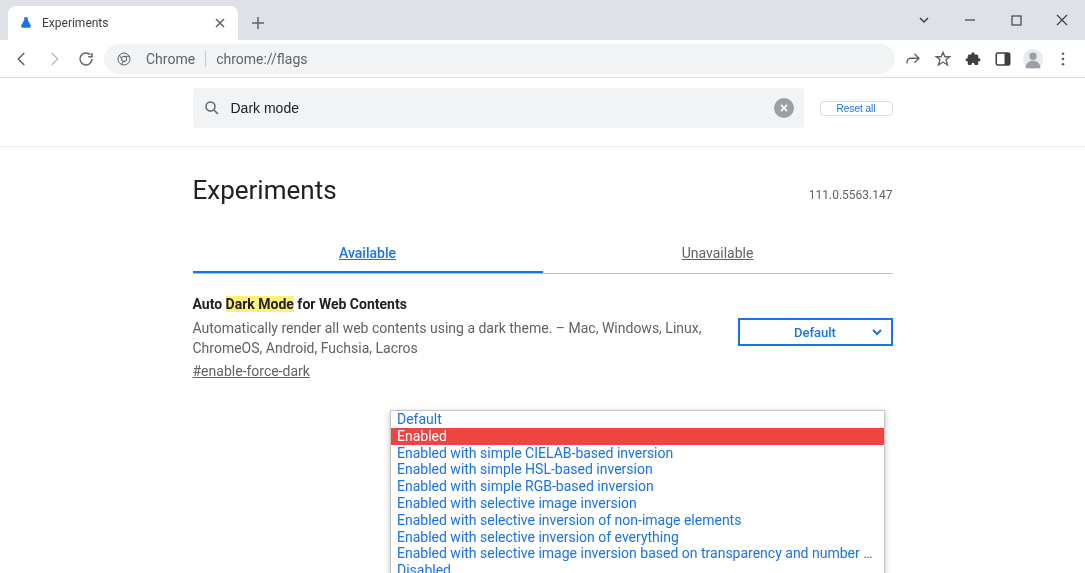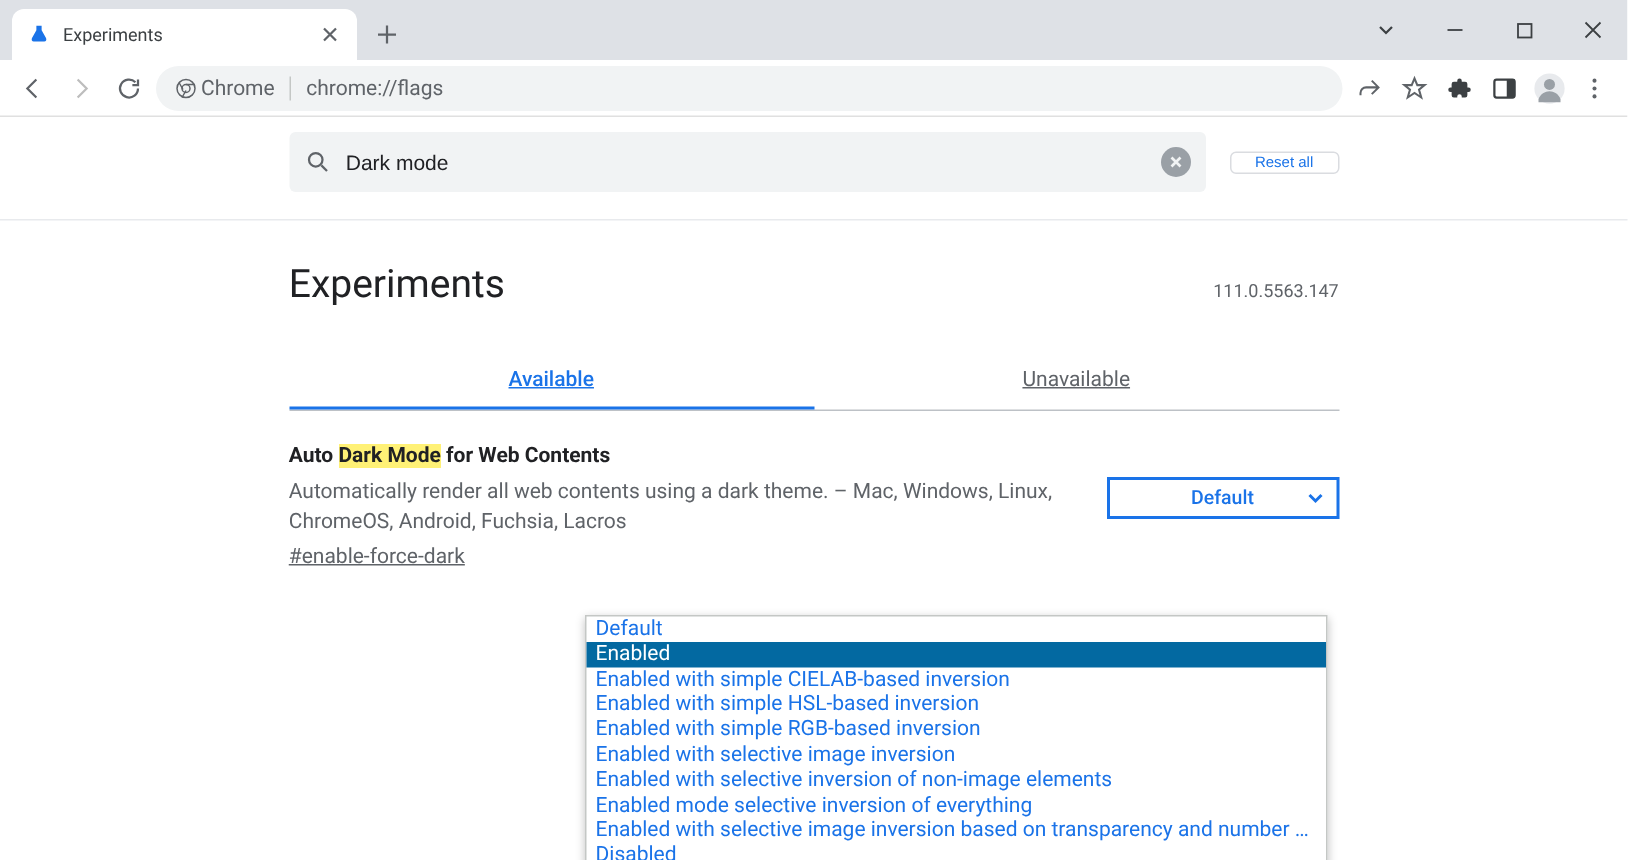--- a/index.html
+++ b/index.html
@@ -93,21 +93,21 @@
     height:30px;
     background:#f1f3f4;
     border-radius:15px;
     display:flex;
     align-items:center;
     padding:0 12px;
     gap:10px;
     color:#5f6368;
   }
   .omnibox .chrome-chip {
-    display:flex;align-items:flex-start;gap:2px;
+    display:flex;align-items:flex-start;gap:14px;
     color:#5f6368;
     font-size:14px;
   }
   .omnibox .divider {
     width:1px;height:16px;background:#c4c7c5;
   }
   .omnibox .url {
     color:#5f6368;font-size:14px;
   }
   .right-icons {
@@ -246,21 +246,21 @@
   }
   .dropdown .opt {
     padding:0px 6px;
     font-size:14px;
     color:#1a73e8;
     line-height:1.2;
     white-space:nowrap;
     overflow:hidden;text-overflow:ellipsis;
   }
   .dropdown .opt.sel {
-    background:#0369a1;color:#fff;
+    background:#ef4444;color:#fff;
   }
   
   .page::-webkit-scrollbar { width:16px;background:#f1f1f1;}
   .page::-webkit-scrollbar-thumb{background:#c1c1c1;}
   svg { display:block; }
 </style>
 </head>
 <body>
 
 <div class="titlebar">
@@ -429,17 +429,17 @@
   </div>
 
   <div class="dropdown" id="dropdown">
       <div class="opt">Default</div>
       <div class="opt sel">Enabled</div>
       <div class="opt">Enabled with simple CIELAB-based inversion</div>
       <div class="opt">Enabled with simple HSL-based inversion</div>
       <div class="opt">Enabled with simple RGB-based inversion</div>
       <div class="opt">Enabled with selective image inversion</div>
       <div class="opt">Enabled with selective inversion of non-image elements</div>
-      <div class="opt">Enabled mode selective inversion of everything</div>
+      <div class="opt">Enabled with selective inversion of everything</div>
       <div class="opt">Enabled with selective image inversion based on transparency and number of colors</div>
       <div class="opt">Disabled</div>
     </div>
 </div>
 
 </body></html>

